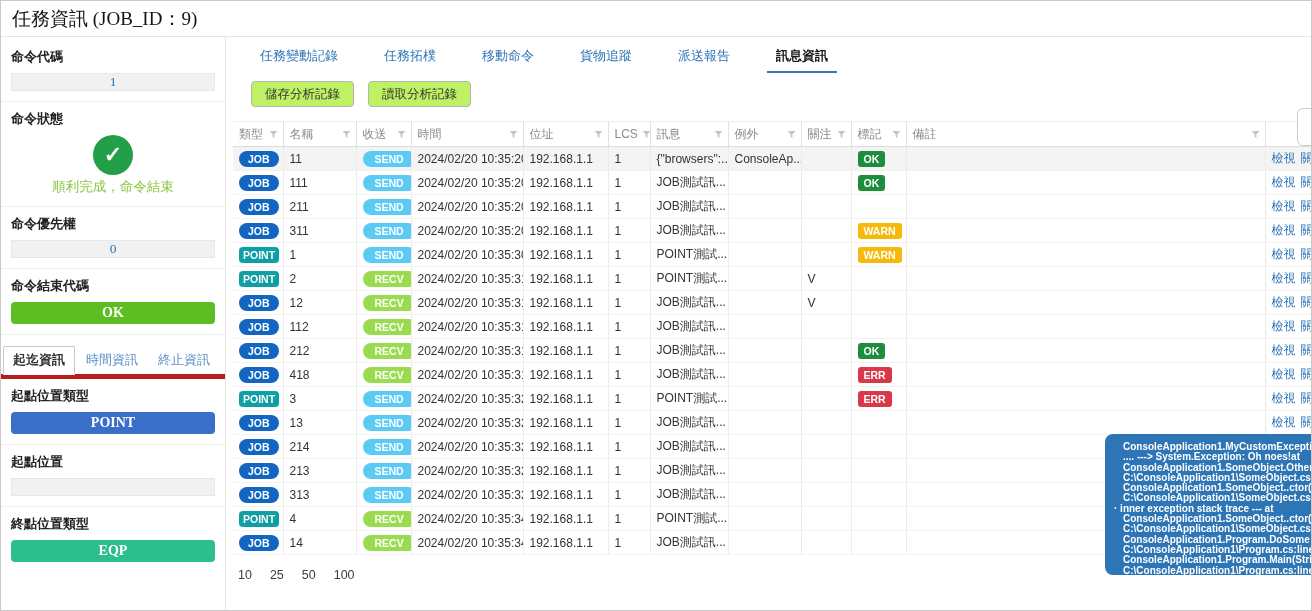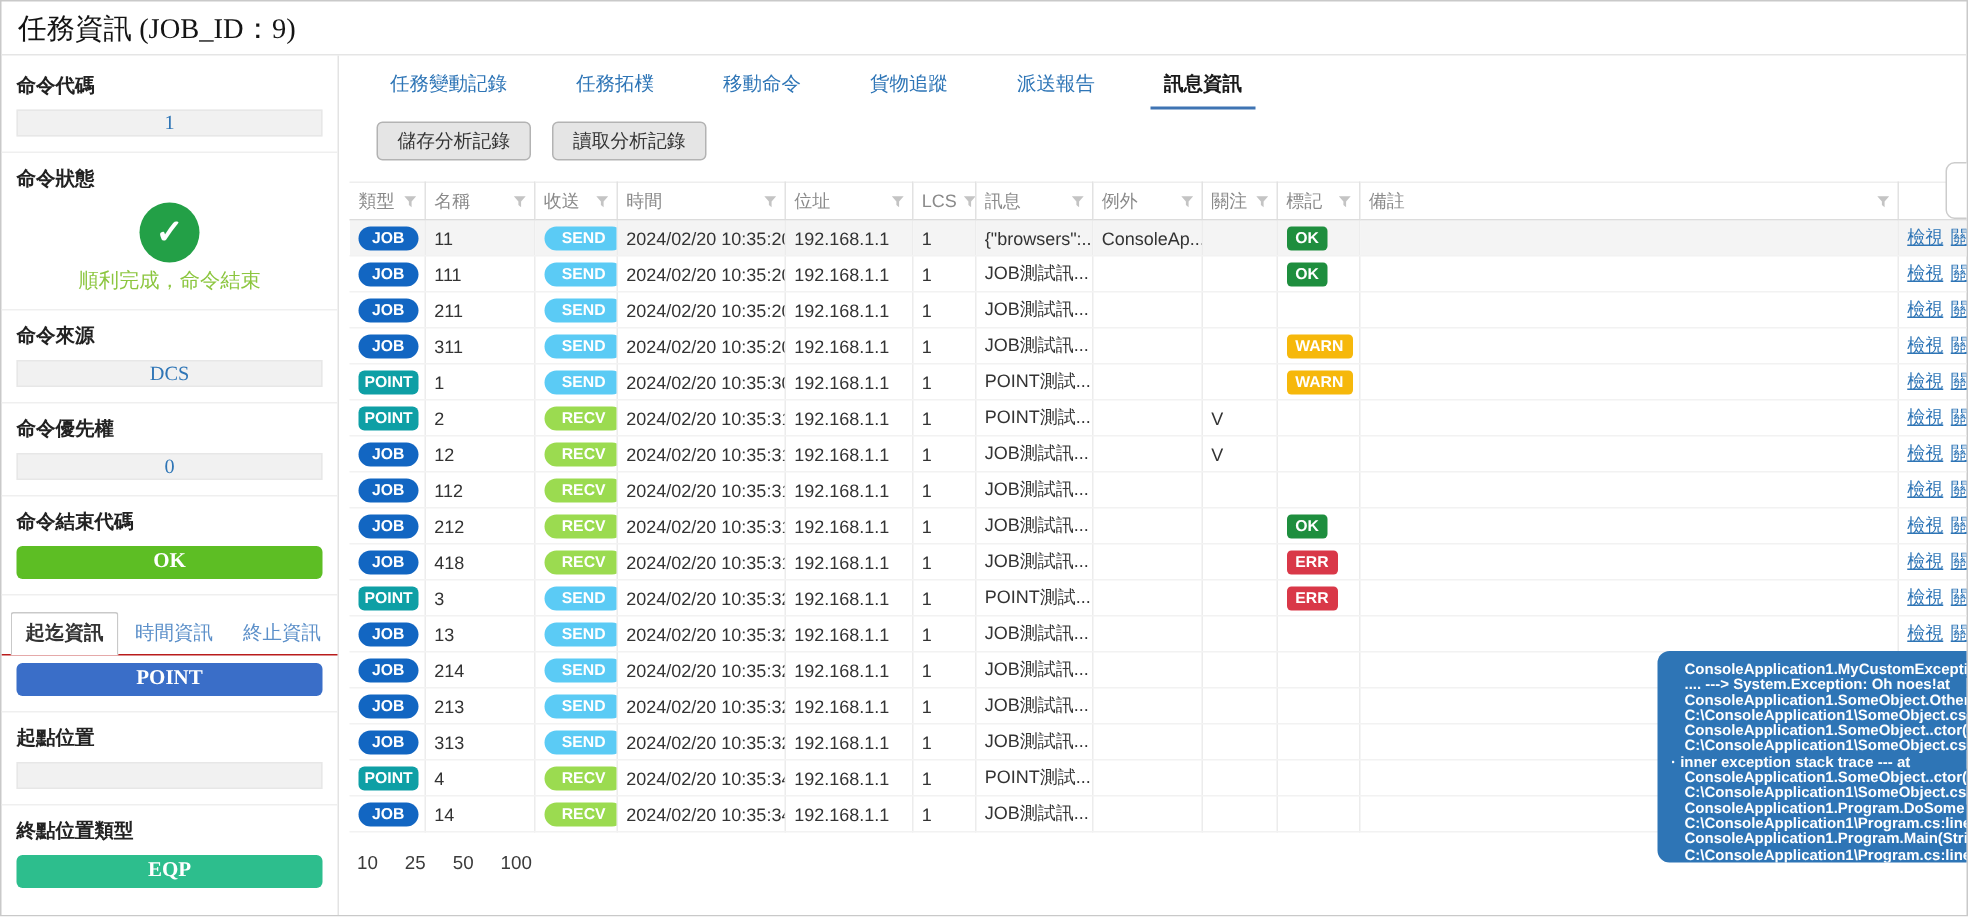--- a/index.html
+++ b/index.html
@@ -18,52 +18,52 @@
   .field:last-child { border-bottom:none; }
   .flabel { font-size:13px; font-weight:600; color:#222; margin:3px 10px 7px; }
   .finput { height:18px; margin:0 10px; background:#f1f1f1; border:1px solid #e7e7e7; display:flex; align-items:center; justify-content:center; font-family:"Liberation Serif",serif; font-size:13.5px; color:var(--accent); }
   .btn-pill { height:22px; margin:0 10px; border-radius:4px; display:flex; align-items:center; justify-content:center; color:#fff; font-family:"Liberation Serif",serif; font-size:14px; font-weight:700; cursor:pointer; }
   .btn-ok { background:var(--ok-btn); }
   .btn-start { background:var(--start-btn); }
   .btn-end { background:var(--end-btn); }
   .status-circle { width:40px; height:40px; border-radius:50%; background:var(--success); color:#fff; display:flex; align-items:center; justify-content:center; font-size:22px; font-weight:700; margin:3px auto 3px; }
   .status-text { text-align:center; color:var(--status-text); font-size:13.5px; }
 
-  .side-tabs { display:flex; align-items:flex-end; gap:2px; padding:9px 6px 0; border-bottom:1px solid #b91c1c; margin-top:2px; }
+  .side-tabs { display:flex; align-items:flex-end; gap:2px; padding:9px 6px 0; border-bottom:5px solid #b91c1c; margin-top:2px;justify-content:flex-end; }
   .side-tab { font-size:13px; padding:4px 9px 5px; color:#5b8fc9; cursor:pointer; white-space:nowrap; }
   .side-tab.active { color:#333; font-weight:700; background:#fff; border:1px solid #c9c9c9; border-bottom:1px solid #fff; margin-bottom:-1px; border-radius:2px 2px 0 0; }
 
   
   .main { flex:1; position:relative; min-width:0; }
   .main-tabs { display:flex; gap:28px; margin:10px 0 0 25px; font-size:13px; }
   .main-tab { color:var(--accent); padding:0 9px 6px; cursor:pointer; white-space:nowrap; }
   .main-tab.active { color:#1a1a1a; font-weight:700; border-bottom:2px solid #3f74b3; }
   .toolbar { display:flex; gap:14px; margin:8px 0 0 25px; }
-  .tool-btn { border:1px solid #b3b3b3; border-radius:4px; height:26px; padding:12px 13px; display:flex; align-items:center; font-size:12.5px; color:#333; background:#e5e5e5; cursor:pointer; white-space:nowrap; }
+  .tool-btn { border:1px solid #b3b3b3; border-radius:4px; height:26px; padding:12px 13px; display:flex; align-items:center; font-size:12.5px; color:#333; background:#bef264; cursor:pointer; white-space:nowrap; }
 
   
   .grid { margin:14px 0 0 7px; }
   table { border-collapse:collapse; table-layout:fixed; width:1080px; }
   th { height:25px; font-weight:400; color:#8a8a8a; font-size:12px; text-align:center; padding:0 5px 0 6px; border-right:1px solid #e2e2e2; border-bottom:1px solid #dcdcdc; border-top:1px solid #eee; white-space:nowrap; overflow:hidden; }
   th .hwrap { display:flex; align-items:center; justify-content:space-between; }
   th:last-child { border-right:none; }
   .funnel { display:inline-flex; cursor:pointer; flex:none; margin-left:4px; }
   td { height:24px; font-size:12px; color:#333; padding:0 6px; border-right:1px solid #ececec; border-bottom:1px solid #f2f2f2; white-space:nowrap; overflow:hidden; }
   td:last-child { border-right:none; }
   tr.selected td { background:#f4f4f4; }
   .badge { display:inline-flex; align-items:center; justify-content:center; height:16px; color:#fff; font-size:10.5px; font-weight:700; padding:0 8px; vertical-align:middle; }
   .b-job { background:var(--job); border-radius:8px; padding:0 9px; }
   .b-point { background:var(--point); border-radius:4px; padding:0 4px; }
   .b-send { background:var(--send); border-radius:8px; padding:0 12px; }
   .b-recv { background:var(--recv); border-radius:8px; padding:0 12px; }
   .tag { display:inline-flex; align-items:center; justify-content:center; height:16px; border-radius:3px; padding:0 6px; color:#fff; font-size:10.5px; font-weight:700; vertical-align:middle; }
   .t-ok { background:var(--tag-ok); }
   .t-warn { background:var(--tag-warn); }
   .t-err { background:var(--tag-err); }
-  .rowlink { color:var(--accent); text-decoration:underline; margin-right:5px; cursor:pointer;margin-top:12px; }
+  .rowlink { color:var(--accent); margin-right:5px; cursor:pointer;margin-top:12px; }
 
   .pagination { display:flex; gap:18px; margin:13px 0 0 12px; font-size:12.5px; color:#3c3c3c; }
   .page-size { cursor:pointer; }
 
   
   .tooltip { position:absolute; left:1104px; top:433px; width:208px; height:141px; background:var(--tooltip-bg); border-radius:8px 0 0 8px; color:#fff; padding:8px 0 0 18px; font-size:10px; font-weight:700; line-height:10.3px; overflow:hidden; z-index:5; }
   .tooltip div { white-space:nowrap; }
   .tooltip .hang { text-indent:-9px; }
 
   
@@ -84,42 +84,39 @@
         <div class="flabel">命令代碼</div>
         <div class="finput">1</div>
       </section>
 
       <section class="field">
         <div class="flabel">命令狀態</div>
         <div class="status-circle">✓</div>
         <div class="status-text">順利完成，命令結束</div>
       </section>
 
-      <section class="field">
-        <div class="flabel">命令來源</div>
-        <div class="finput">DCS</div>
-      </section>
 
       <section class="field">
         <div class="flabel">命令優先權</div>
         <div class="finput">0</div>
       </section>
 
       <section class="field">
         <div class="flabel">命令結束代碼</div>
         <div class="btn-pill btn-ok">OK</div>
       </section>
 
       <div class="side-tabs">
           <div class="side-tab active">起迄資訊</div>
           <div class="side-tab">時間資訊</div>
           <div class="side-tab">終止資訊</div>
         </div>
 
       <section class="field">
+        <div class="flabel">起點位置類型</div>
         <div class="btn-pill btn-start">POINT</div>
       </section>
 
       <section class="field">
         <div class="flabel">起點位置</div>
         <div class="finput"></div>
       </section>
 
       <section class="field">
         <div class="flabel">終點位置類型</div>

